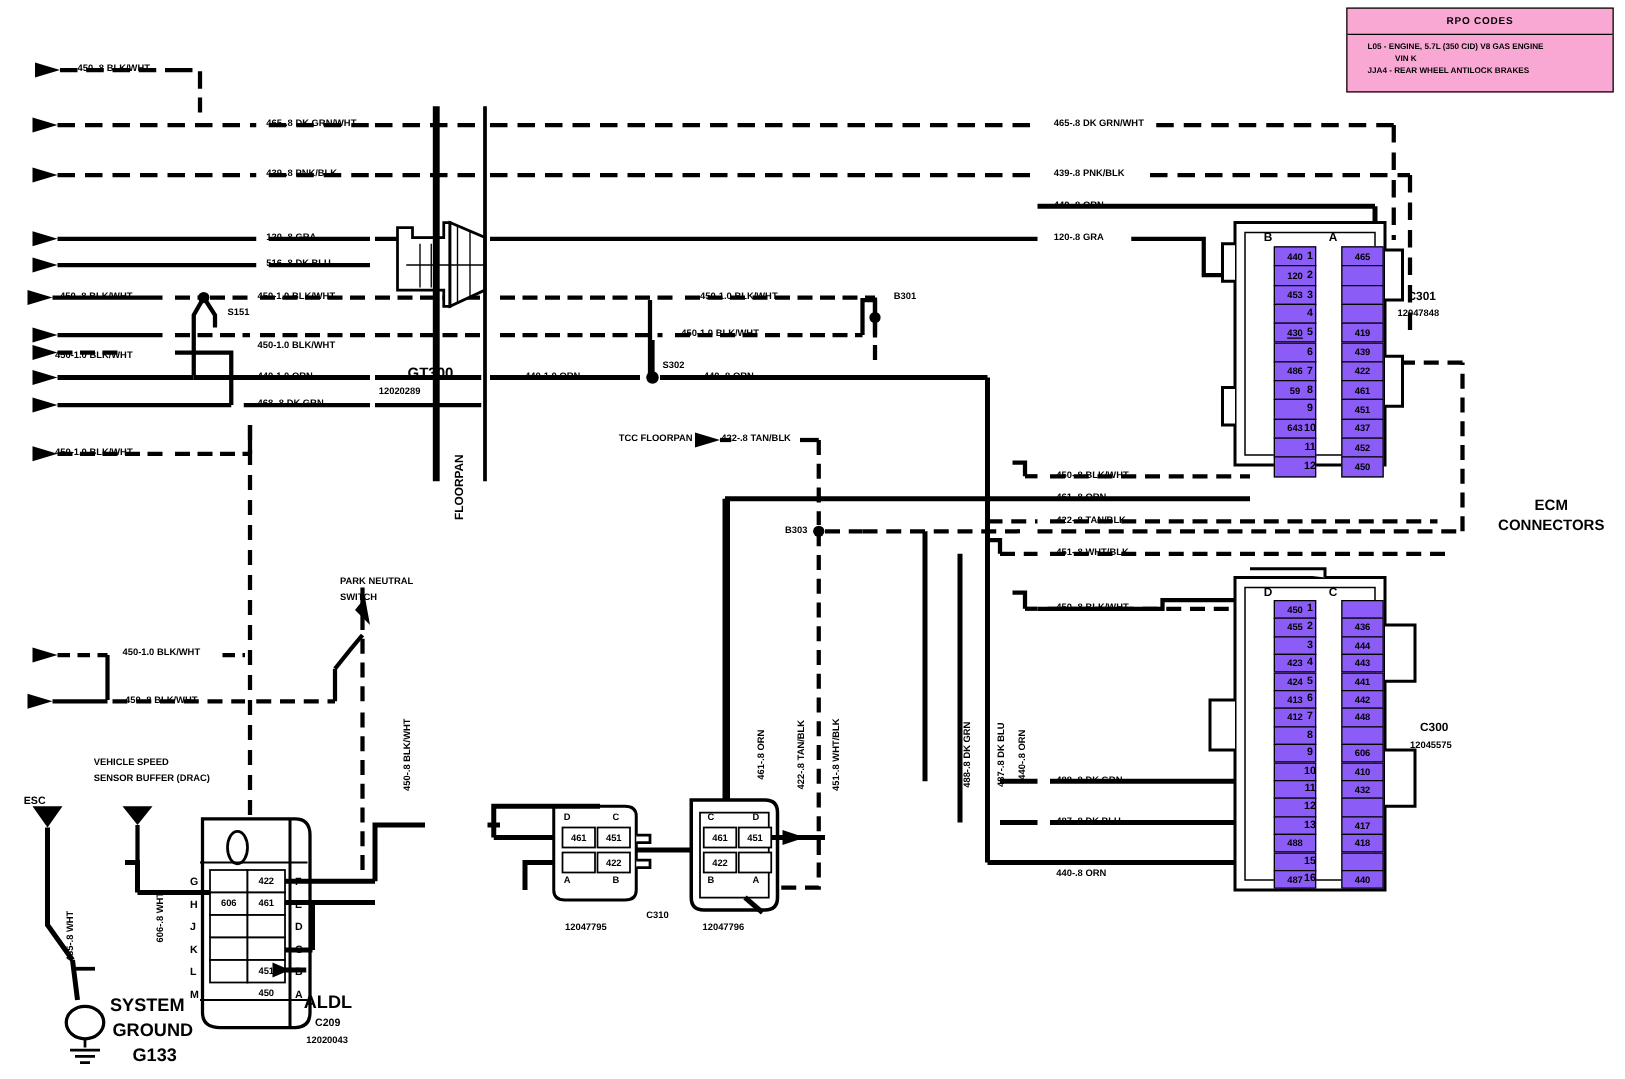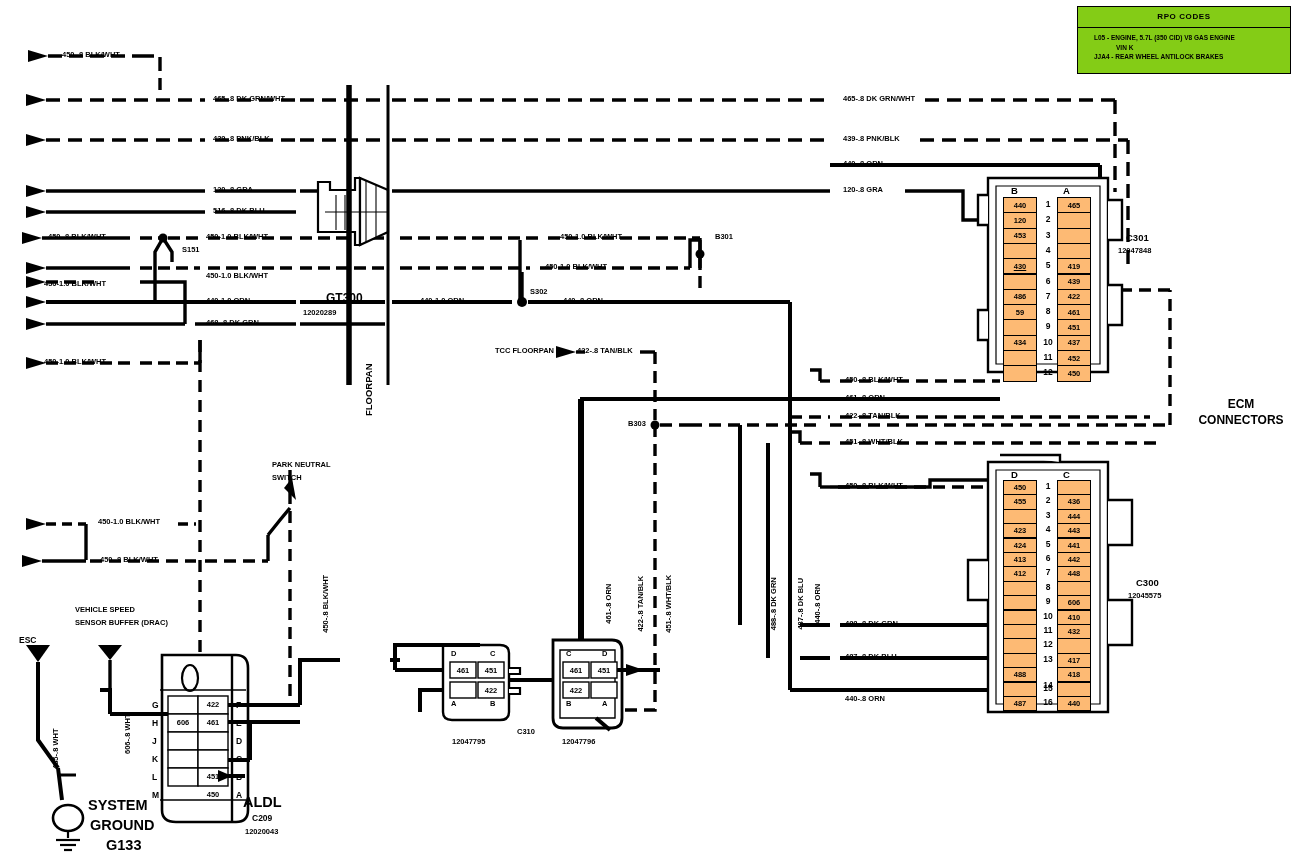--- a/index.html
+++ b/index.html
@@ -10,23 +10,23 @@
   .lbl{position:absolute;font-family:"Liberation Sans",sans-serif;font-weight:bold;
        color:#000;white-space:nowrap;line-height:1;letter-spacing:0px;}
   .s6{font-size:6.5px;}
   .s7{font-size:7.5px;}
   .s8{font-size:8.5px;}
   .s9{font-size:9.5px;}
   .s12{font-size:12px;}
   .s14{font-size:14.5px;}
   .rot90{transform:rotate(-90deg);}
   .ctr{text-align:center;margin-top:16px;}
-  .pinbox{position:absolute;border:1.4px solid #000;background:#fdba74;
+  .pinbox{position:absolute;border:1.4px solid #000;background:#8b5cf6;
           font-size:7.5px;font-weight:bold;text-align:center;color:#000;
-          display:flex;align-items:center;justify-content:center;}
+          display:flex;align-items:center;justify-content:center;margin-left:16px;}
 </style>
 </head>
 <body>
 
 <div id="page">
 
   <svg id="canvas" viewBox="0 0 1300 863" xmlns="http://www.w3.org/2000/svg">
     <defs>
       <marker id="arr" markerWidth="12" markerHeight="10" refX="11" refY="5" orient="auto" markerUnits="userSpaceOnUse">
         <path d="M0,0 L12,5 L0,10 z" fill="#000"></path>
@@ -283,21 +283,21 @@
       <path d="M582,640 L582,400" stroke-width="4"></path>
       <path d="M596,718 L610,730" stroke-width="4"></path>
 
       <path d="M300,705 L300,660 L340,660" stroke-width="4"></path>
       <path d="M390,660 L400,660" stroke-width="4"></path>
 
     </g>
   </svg>
 
   <div style="position:absolute;left:1077px;top:6px;width:212px;height:66px;
-              border:1.6px solid #000;background:#84cc16;">
+              border:1.6px solid #000;background:#f9a8d4;">
     <div style="border-bottom:1.6px solid #000;height:20px;line-height:20px;
                 text-align:center;font-size:8px;font-weight:bold;letter-spacing:0.6px;">RPO CODES</div>
     <div style="padding:7px 0 0 16px;">
       <div class="lbl s6" style="position:static;">L05 - ENGINE, 5.7L (350 CID) V8 GAS ENGINE</div>
       <div class="lbl s6" style="position:static;margin-left:22px;margin-top:3px;">VIN K</div>
       <div class="lbl s6" style="position:static;margin-top:3px;">JJA4 - REAR WHEEL ANTILOCK BRAKES</div>
     </div>
   </div>
 
   <div class="lbl s7" style="left:62px;top:51px;">450-.8 BLK/WHT</div>
@@ -383,21 +383,21 @@
       <div class="pinbox" style="left: 1057px; top: 273.5px; width: 32px; height: 14.3px;">439</div>
       <div class="pinbox" style="left: 1003px; top: 288.8px; width: 32px; height: 14.3px;">486</div>
       <div class="lbl s8" style="left: 1041px; top: 291.8px; width: 14px; text-align: center;">7</div>
       <div class="pinbox" style="left: 1057px; top: 288.8px; width: 32px; height: 14.3px;">422</div>
       <div class="pinbox" style="left: 1003px; top: 304.1px; width: 32px; height: 14.3px;">59</div>
       <div class="lbl s8" style="left: 1041px; top: 307.1px; width: 14px; text-align: center;">8</div>
       <div class="pinbox" style="left: 1057px; top: 304.1px; width: 32px; height: 14.3px;">461</div>
       <div class="pinbox" style="left: 1003px; top: 319.4px; width: 32px; height: 14.3px;"></div>
       <div class="lbl s8" style="left: 1041px; top: 322.4px; width: 14px; text-align: center;">9</div>
       <div class="pinbox" style="left: 1057px; top: 319.4px; width: 32px; height: 14.3px;">451</div>
-      <div class="pinbox" style="left: 1003px; top: 334.7px; width: 32px; height: 14.3px;">434</div>
+      <div class="pinbox" style="left: 1003px; top: 334.7px; width: 32px; height: 14.3px;">643</div>
       <div class="lbl s8" style="left: 1041px; top: 337.7px; width: 14px; text-align: center;">10</div>
       <div class="pinbox" style="left: 1057px; top: 334.7px; width: 32px; height: 14.3px;">437</div>
       <div class="pinbox" style="left: 1003px; top: 350px; width: 32px; height: 14.3px;"></div>
       <div class="lbl s8" style="left: 1041px; top: 353px; width: 14px; text-align: center;">11</div>
       <div class="pinbox" style="left: 1057px; top: 350px; width: 32px; height: 14.3px;">452</div>
       <div class="pinbox" style="left: 1003px; top: 365.3px; width: 32px; height: 14.3px;"></div>
       <div class="lbl s8" style="left: 1041px; top: 368.3px; width: 14px; text-align: center;">12</div>
       <div class="pinbox" style="left: 1057px; top: 365.3px; width: 32px; height: 14.3px;">450</div>
     </div>
 

